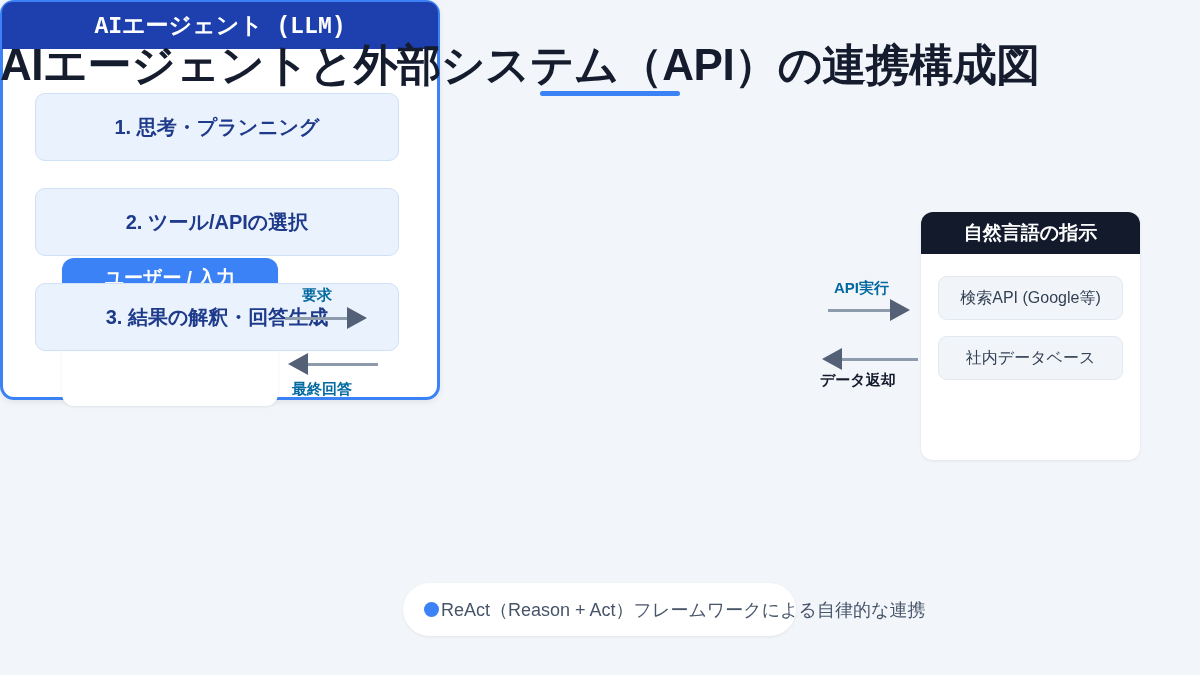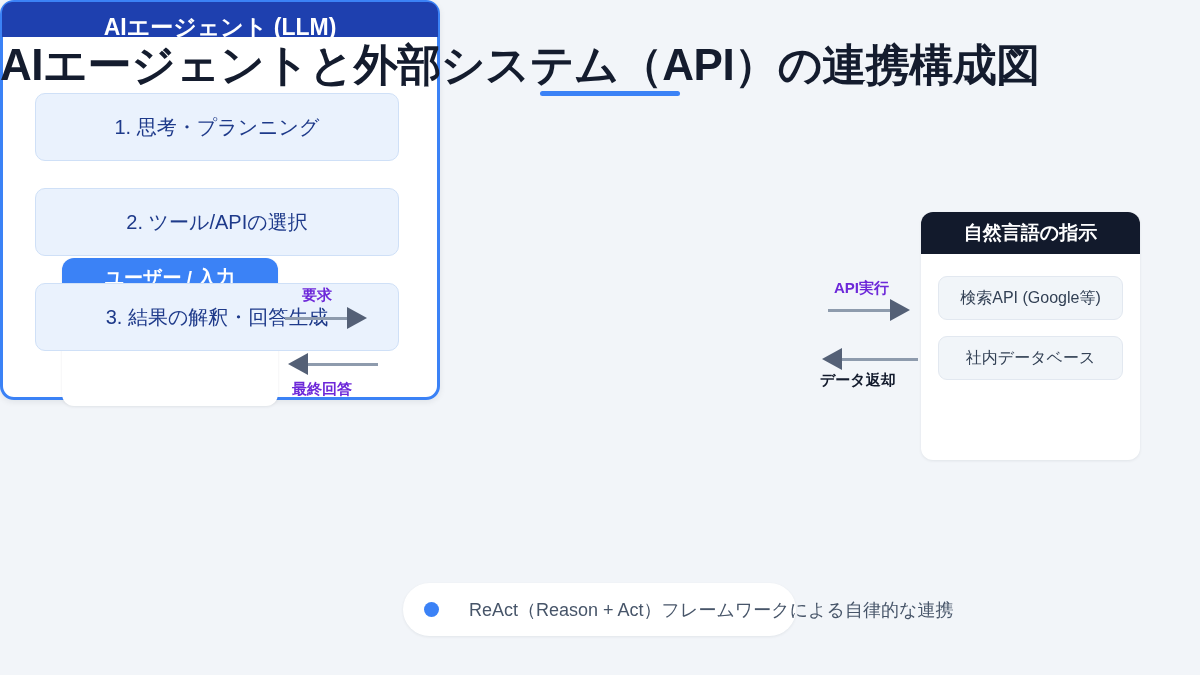--- a/index.html
+++ b/index.html
@@ -88,36 +88,37 @@
     background: #FFFFFF;
     border: 3px solid #3B82F6;
     border-radius: 14px;
     box-sizing: border-box;
     box-shadow: 0 2px 6px rgba(15, 23, 42, 0.08);
   }
   #agent-card .card-head {
     background: #1E40AF;
     font-size: 23px;
     line-height: 50px;
-    height: 35px;
+    height: 47px;
     border-radius: 10px 10px 0 0;
     margin: -1px -1px 0 -1px;
+    font-family: Liberation Mono, monospace;
   }
   .step {
     position: absolute;
     left: 35px;
     width: 364px;
     height: 68px;
     box-sizing: border-box;
     background: #EAF2FD;
     border: 1px solid #CFE0F7;
     border-radius: 10px;
     color: #1E3A8A;
     font-size: 20px;
-    font-weight: 400;
+    font-weight: 700;
     display: flex;
     align-items: center;
     justify-content: center;
   }
   #step-0 { top: 93px; }
   #step-1 { top: 188px; }
   #step-2 { top: 283px; }
 
   
   #external-card {
@@ -166,21 +167,21 @@
     border-bottom: 11px solid transparent;
   }
   .arrow-head.right { border-left: 20px solid #546076; }
   .arrow-head.left  { border-right: 20px solid #546076; }
   .arrow-label {
     position: absolute;
     font-size: 15px;
     font-weight: 700;
     white-space: nowrap;
   }
-  .lbl-blue { color: #6d28d9; }
+  .lbl-blue { color: #0369a1; }
   .lbl-navy { color: #121A2C; }
 
   
   #arrow-req-line  { left: 285px; top: 317px; width: 76px; }
   #arrow-req-head  { left: 347px; top: 307px; }
   #lbl-req         { left: 302px; top: 286px; }
   #arrow-ans-line  { left: 300px; top: 363px; width: 78px; }
   #arrow-ans-head  { left: 288px; top: 353px; }
   #lbl-ans         { left: 292px; top: 380px; }
 
@@ -203,21 +204,21 @@
     border-radius: 27px;
     box-shadow: 0 1px 3px rgba(15, 23, 42, 0.07);
   }
   #footer-row {
     position: absolute;
     left: 424px;
     top: 583px;
     height: 53px;
     display: flex;
     align-items: center;
-    gap: 30px;
+    gap: 2px;
     white-space: nowrap;
   }
   #footer-dot {
     width: 15px;
     height: 15px;
     border-radius: 50%;
     background: #3B82F6;
     flex: 0 0 auto;
   }
   #footer-text {

